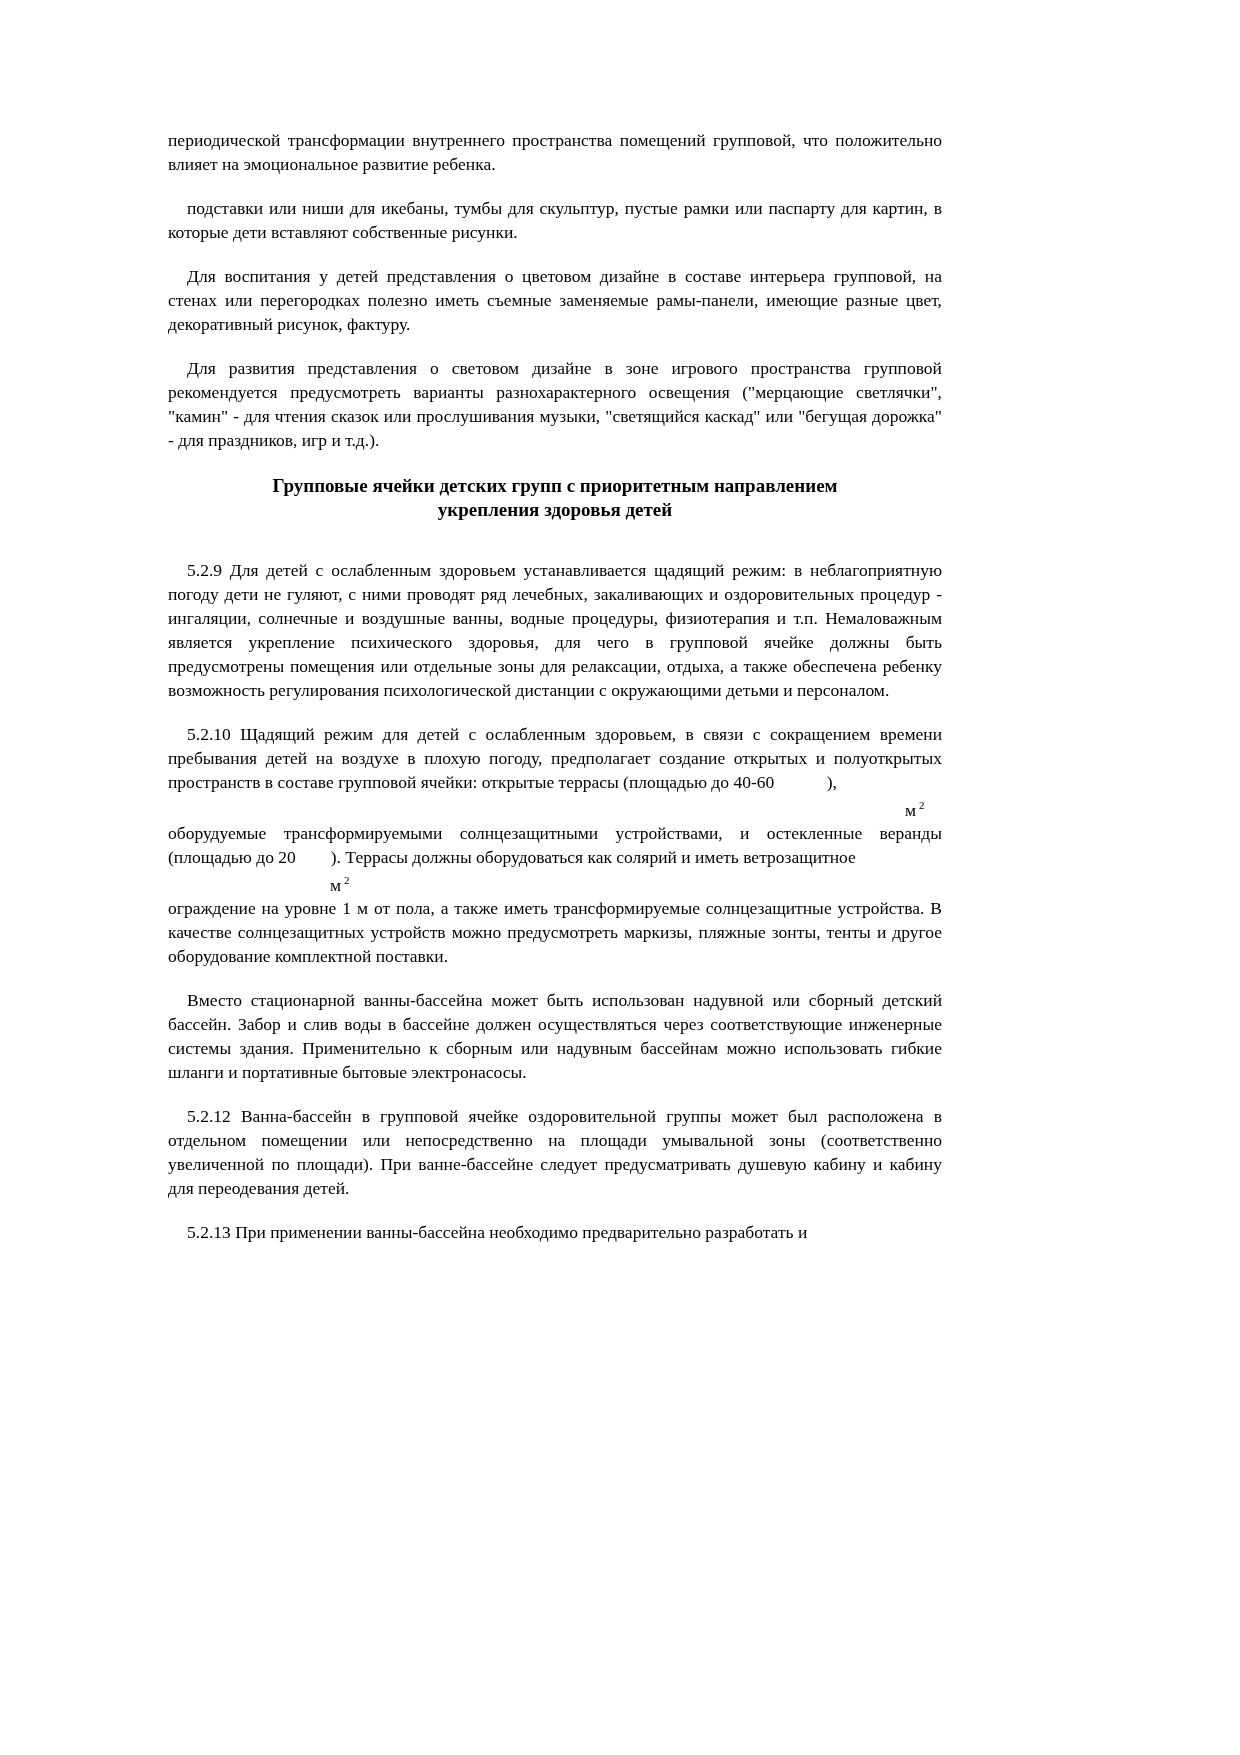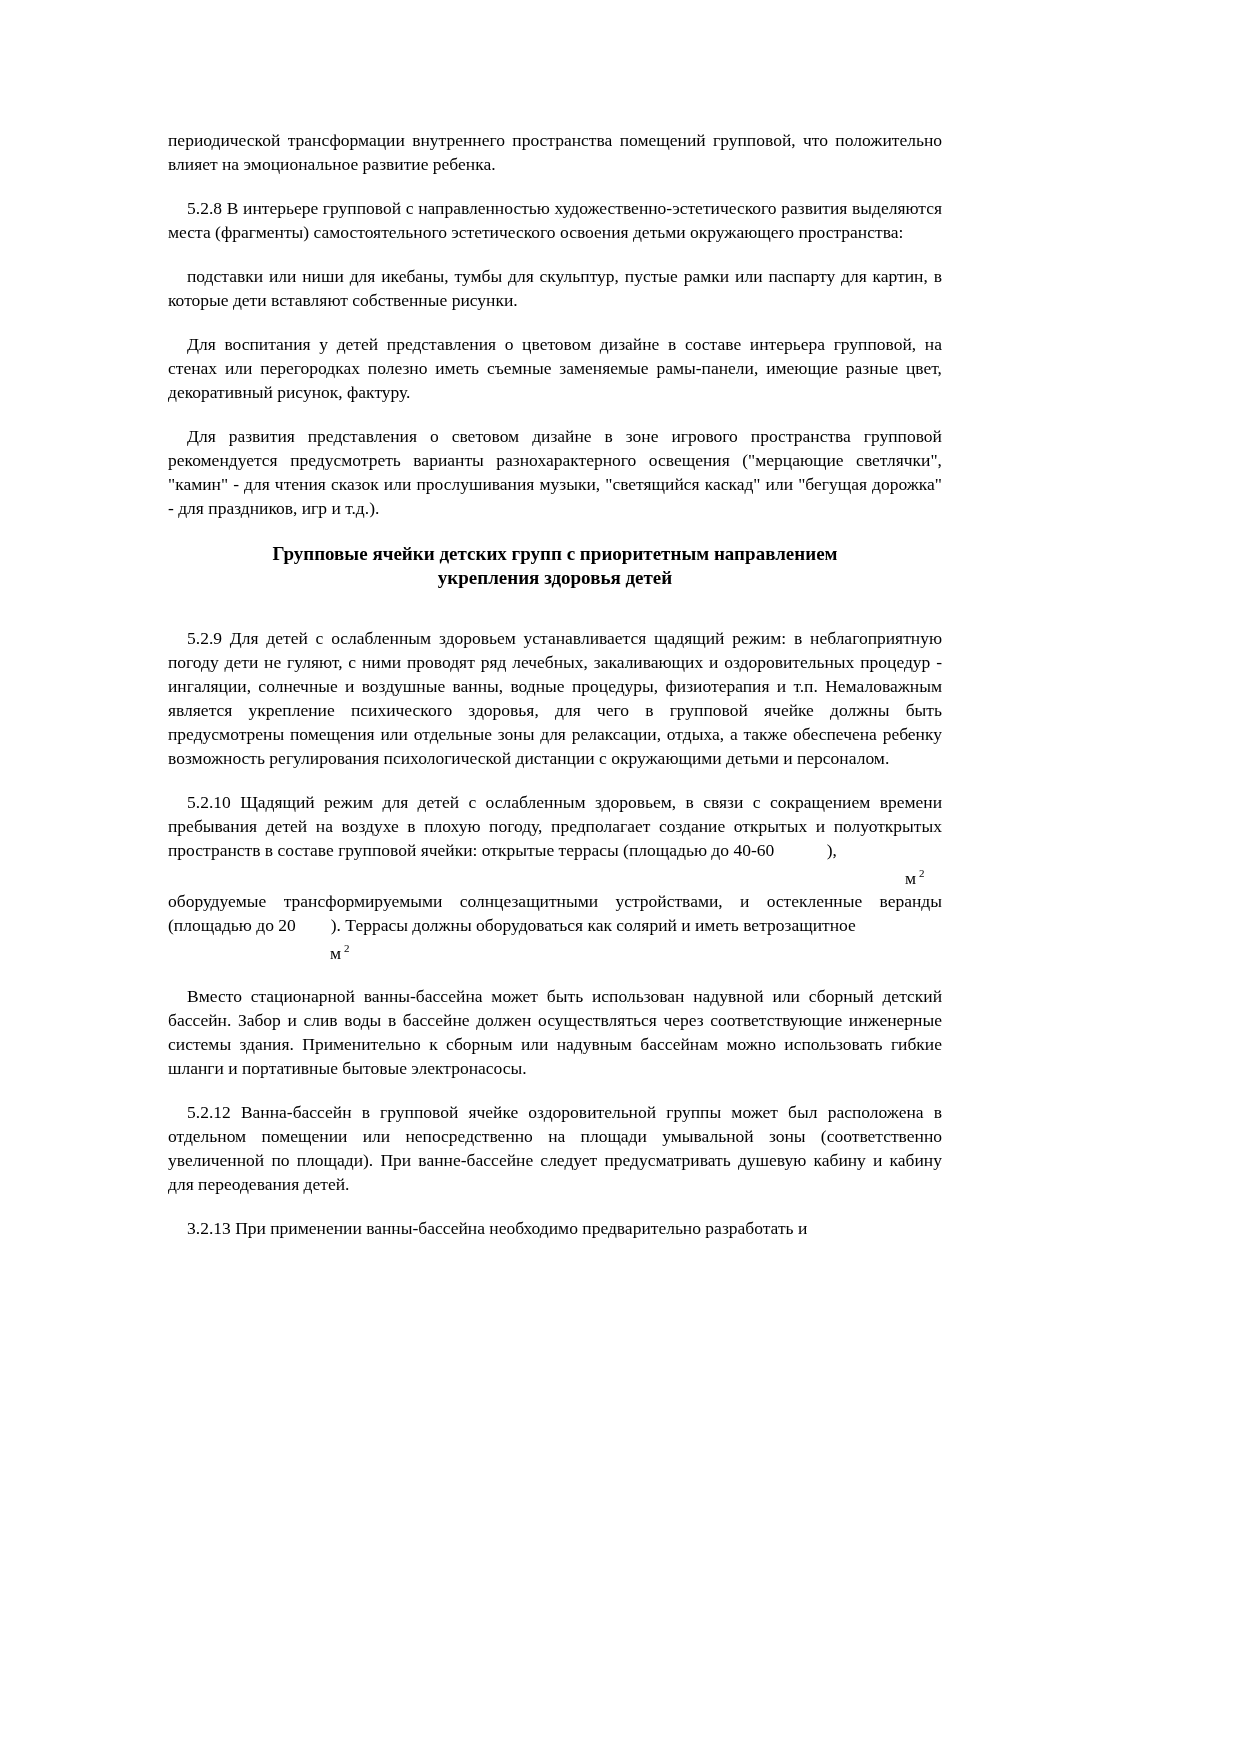--- a/index.html
+++ b/index.html
@@ -58,21 +58,20 @@
   .m2-b { margin-left: 162px; }
 </style>
 </head>
 <body>
 
 <div class="page">
   <div class="content">
 
     <p class="para no-indent">периодической трансформации внутреннего пространства помещений групповой, что положительно влияет на эмоциональное развитие ребенка.</p>
 
-    <p class="para">5.2.8 В интерьере групповой с направленностью художественно-эстетического развития выделяются места (фрагменты) самостоятельного эстетического освоения детьми окружающего пространства:</p>
 
     <p class="para">подставки или ниши для икебаны, тумбы для скульптур, пустые рамки или паспарту для картин, в которые дети вставляют собственные рисунки.</p>
 
     <p class="para">Для воспитания у детей представления о цветовом дизайне в составе интерьера групповой, на стенах или перегородках полезно иметь съемные заменяемые рамы-панели, имеющие разные цвет, декоративный рисунок, фактуру.</p>
 
     <p class="para">Для развития представления о световом дизайне в зоне игрового пространства групповой рекомендуется предусмотреть варианты разнохарактерного освещения ("мерцающие светлячки", "камин" - для чтения сказок или прослушивания музыки, "светящийся каскад" или "бегущая дорожка" - для праздников, игр и т.д.).</p>
 
     <h3 class="heading">
       <span>Групповые ячейки детских групп с приоритетным направлением</span><br>
       <span>укрепления здоровья детей</span>
@@ -82,24 +81,25 @@
 
     <div class="para-group">
       <p class="para tight">5.2.10 Щадящий режим для детей с ослабленным здоровьем, в связи с сокращением времени пребывания детей на воздухе в плохую погоду, предполагает создание открытых и полуоткрытых пространств в составе групповой ячейки: открытые террасы (площадью до 40-60&nbsp;&nbsp;&nbsp;&nbsp;&nbsp;&nbsp;&nbsp;&nbsp;&nbsp;&nbsp;&nbsp;&nbsp;),</p>
       <div class="m2-line m2-a">
         <span>м</span><sup>2</sup>
       </div>
       <p class="para tight no-indent">оборудуемые трансформируемыми солнцезащитными устройствами, и остекленные веранды (площадью до 20&nbsp;&nbsp;&nbsp;&nbsp;&nbsp;&nbsp;&nbsp;&nbsp;). Террасы должны оборудоваться как солярий и иметь ветрозащитное</p>
       <div class="m2-line m2-b">
         <span>м</span><sup>2</sup>
       </div>
+      <p class="para tight no-indent">ограждение на уровне 1 м от пола, а также иметь трансформируемые солнцезащитные устройства. В качестве солнцезащитных устройств можно предусмотреть маркизы, пляжные зонты, тенты и другое оборудование комплектной поставки.</p>
     </div>
 
 
 
     <p class="para">Вместо стационарной ванны-бассейна может быть использован надувной или сборный детский бассейн. Забор и слив воды в бассейне должен осуществляться через соответствующие инженерные системы здания. Применительно к сборным или надувным бассейнам можно использовать гибкие шланги и портативные бытовые электронасосы.</p>
 
     <p class="para">5.2.12 Ванна-бассейн в групповой ячейке оздоровительной группы может был расположена в отдельном помещении или непосредственно на площади умывальной зоны (соответственно увеличенной по площади). При ванне-бассейне следует предусматривать душевую кабину и кабину для переодевания детей.</p>
 
-    <p class="para">3.2.13 При применении ванны-бассейна необходимо предварительно разработать и</p>
+    <p class="para">5.2.13 При применении ванны-бассейна необходимо предварительно разработать и</p>
 
   </div>
 </div>
 
 </body></html>

